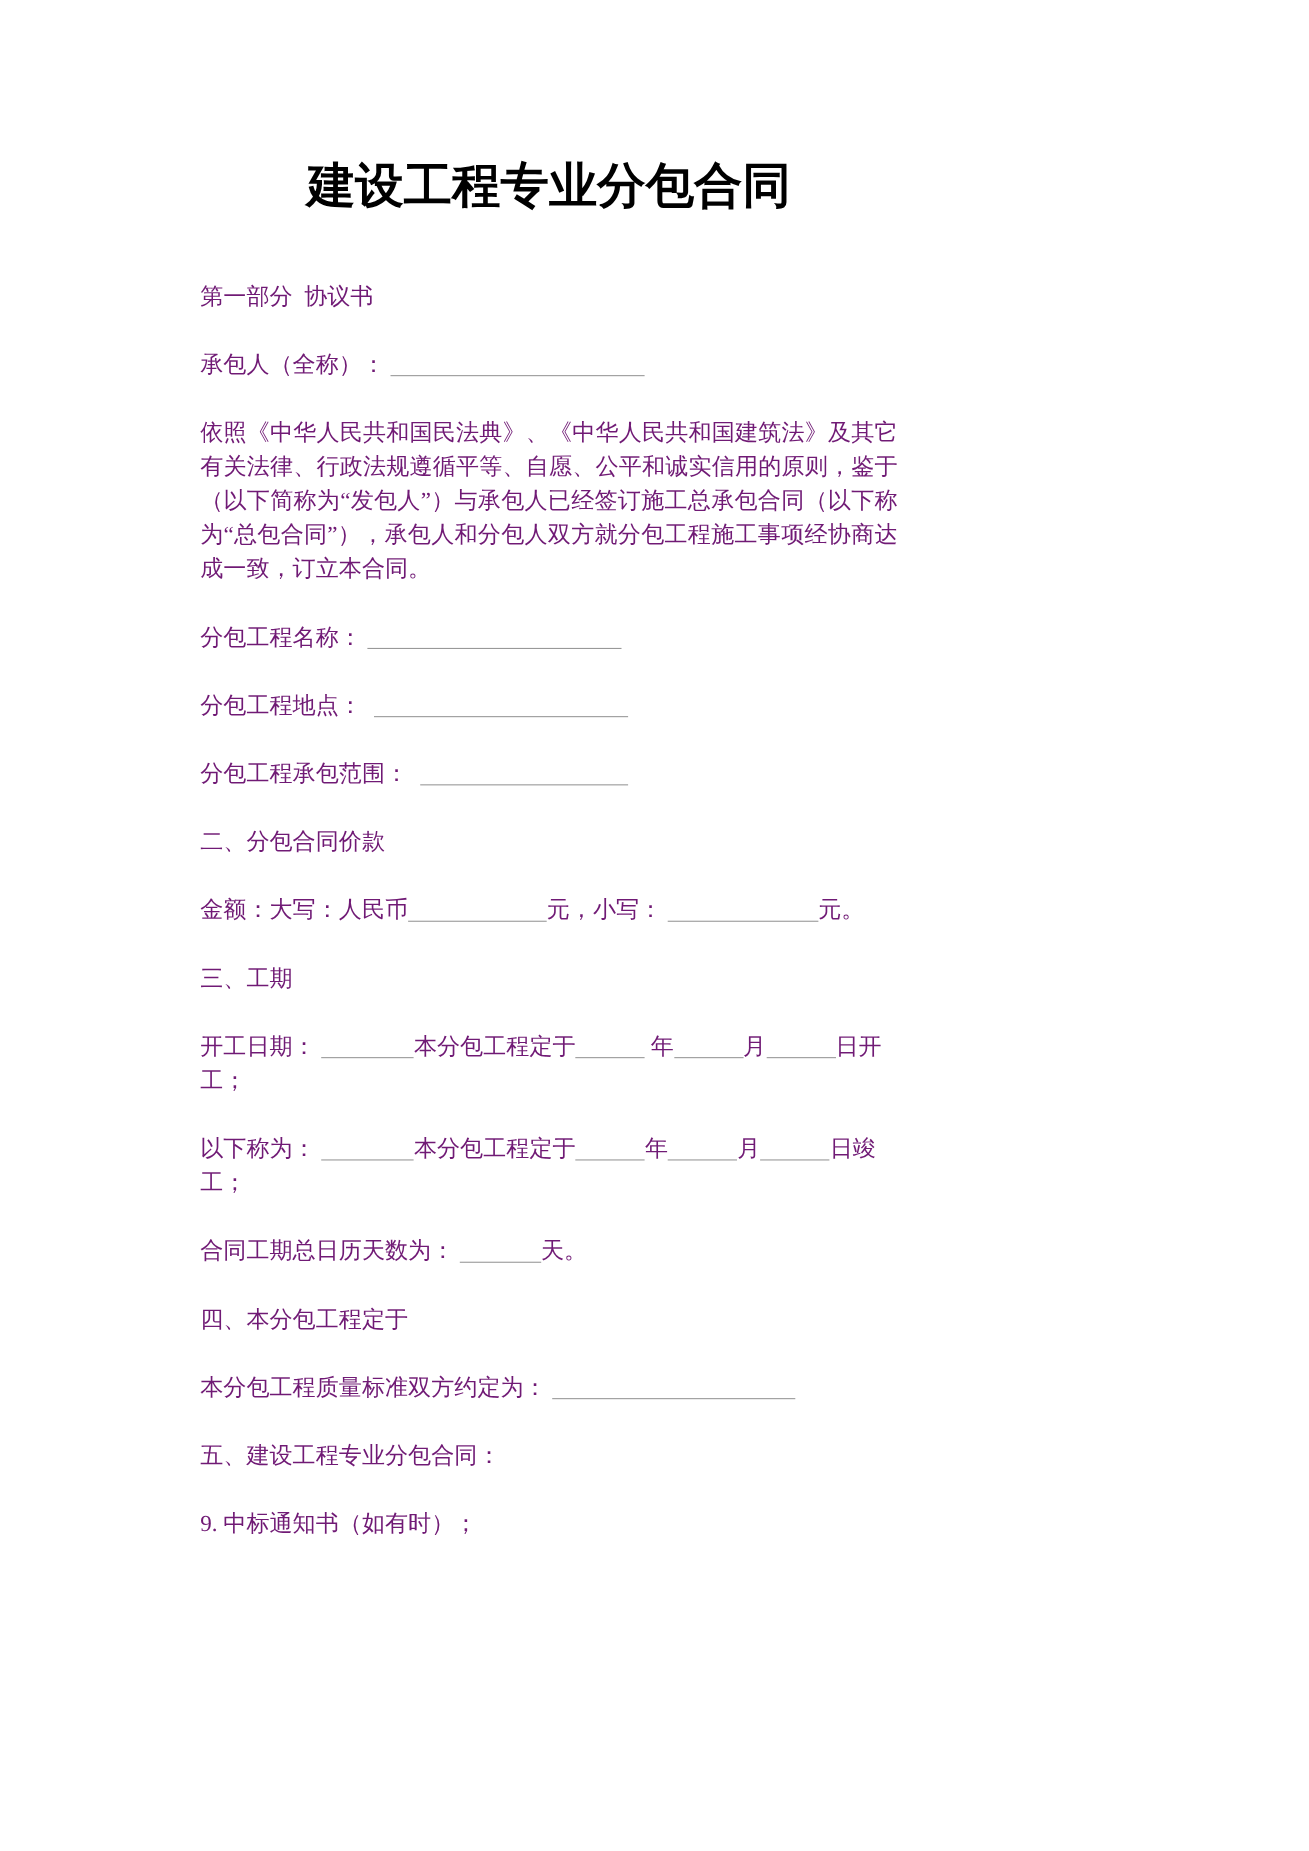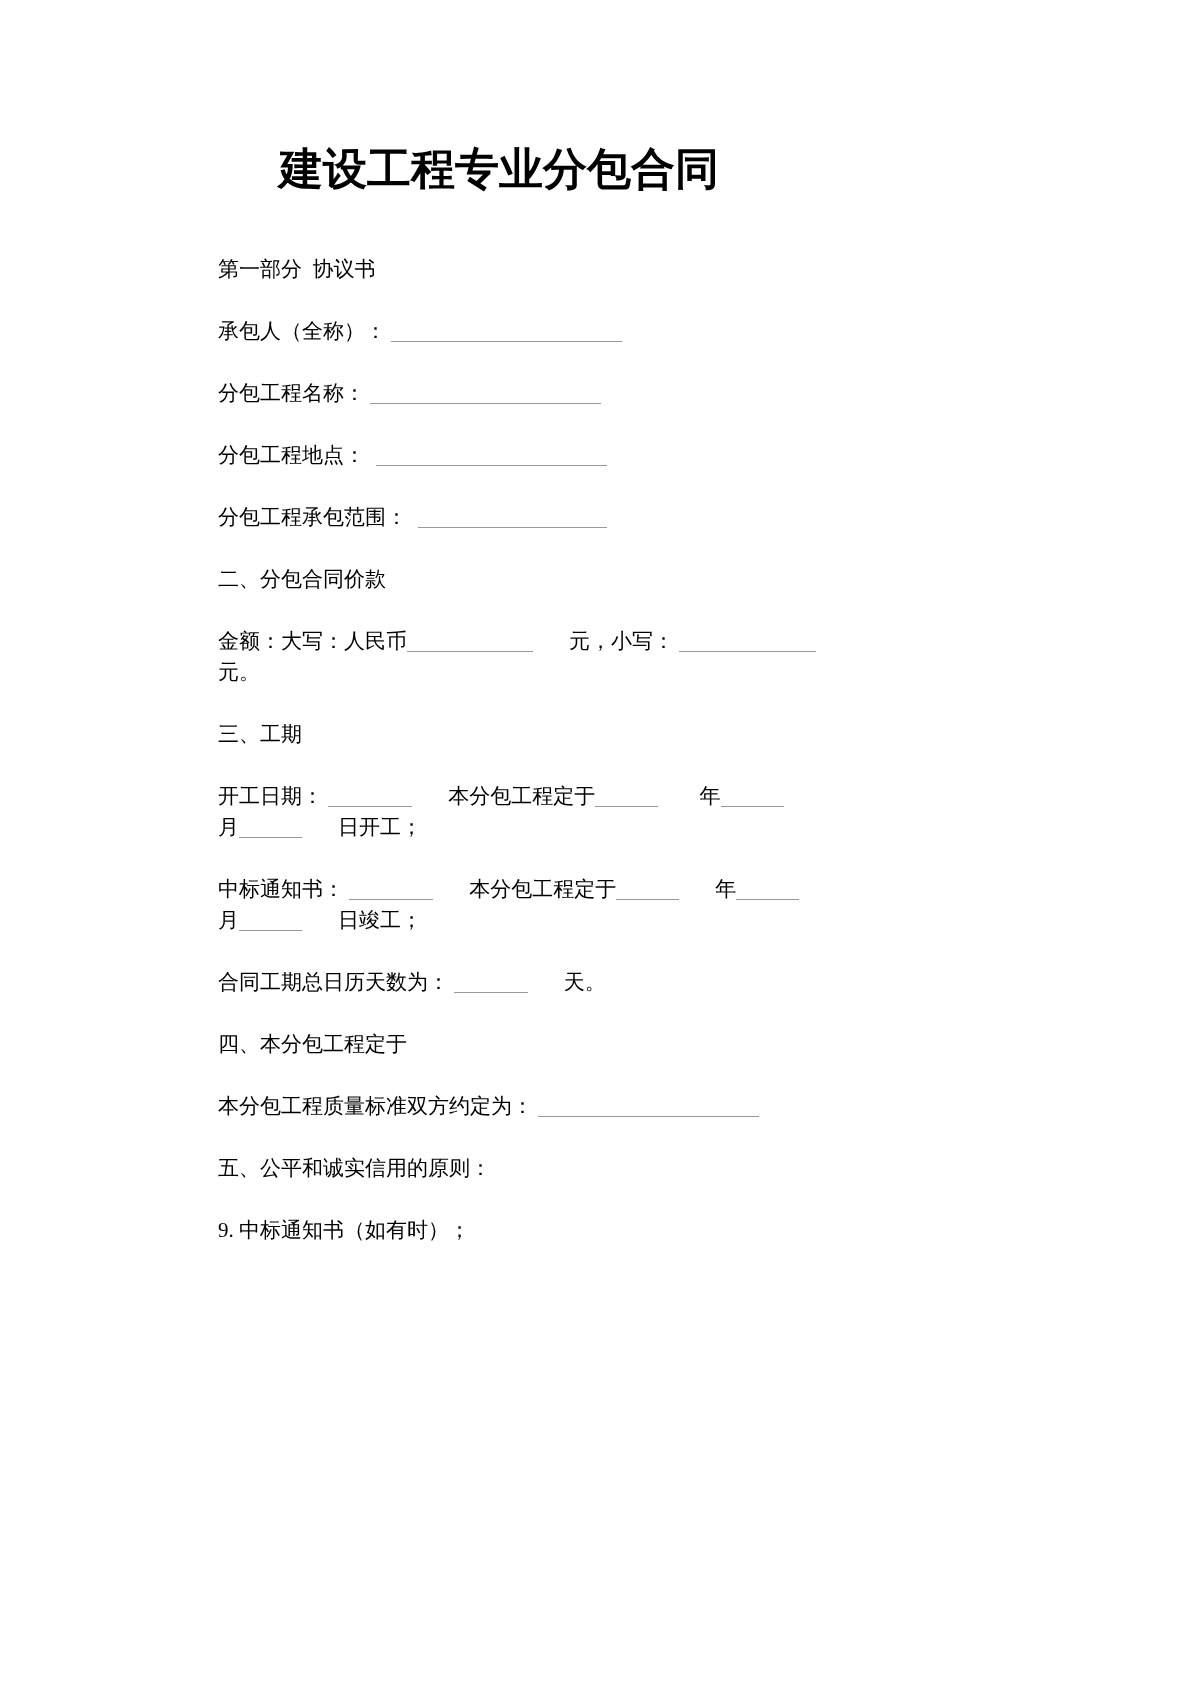--- a/index.html
+++ b/index.html
@@ -38,37 +38,38 @@
   }
   p.doc-line.justify {
     text-align: justify;
   }
   span.blank {
     display: inline-block;
     height: 1em;
     border-bottom: 1px solid #999999;
     vertical-align: -4px;
   }
-  span.run { color: #000000; margin-left: 36px; }
+  span.run { color: #701a75; }
 </style>
 </head>
 <body>
 
 <div class="page">
   <h1 class="doc-title">建设工程专业分包合同</h1>
   <div>
       <p class="doc-line"><span class="run">第一部分  协议书</span></p>
       <p class="doc-line"><span class="run">承包人（全称）： </span><span class="blank" style="width: 11em;"></span></p>
+      <p class="doc-line justify"><span class="run">依照《中华人民共和国民法典》、《中华人民共和国建筑法》及其它有关法律、行政法规遵循平等、自愿、公平和诚实信用的原则，鉴于　（以下简称为“发包人”）与承包人已经签订施工总承包合同（以下称为“总包合同”），承包人和分包人双方就分包工程施工事项经协商达成一致，订立本合同。</span></p>
       <p class="doc-line"><span class="run">分包工程名称： </span><span class="blank" style="width: 11em;"></span></p>
       <p class="doc-line"><span class="run">分包工程地点：  </span><span class="blank" style="width: 11em;"></span></p>
       <p class="doc-line"><span class="run">分包工程承包范围：  </span><span class="blank" style="width: 9em;"></span></p>
       <p class="doc-line"><span class="run">二、分包合同价款</span></p>
       <p class="doc-line"><span class="run">金额：大写：人民币</span><span class="blank" style="width: 6em;"></span><span class="run">元，小写： </span><span class="blank" style="width: 6.5em;"></span><span class="run">元。</span></p>
       <p class="doc-line"><span class="run">三、工期</span></p>
       <p class="doc-line"><span class="run">开工日期： </span><span class="blank" style="width: 4em;"></span><span class="run">本分包工程定于</span><span class="blank" style="width: 3em;"></span><span class="run"> 年</span><span class="blank" style="width: 3em;"></span><span class="run">月</span><span class="blank" style="width: 3em;"></span><span class="run">日开工；</span></p>
-      <p class="doc-line"><span class="run">中标通知书： </span><span class="blank" style="width: 4em;"></span><span class="run">本分包工程定于</span><span class="blank" style="width: 3em;"></span><span class="run">年</span><span class="blank" style="width: 3em;"></span><span class="run">月</span><span class="blank" style="width: 3em;"></span><span class="run">日竣工；</span></p>
+      <p class="doc-line"><span class="run">以下称为： </span><span class="blank" style="width: 4em;"></span><span class="run">本分包工程定于</span><span class="blank" style="width: 3em;"></span><span class="run">年</span><span class="blank" style="width: 3em;"></span><span class="run">月</span><span class="blank" style="width: 3em;"></span><span class="run">日竣工；</span></p>
       <p class="doc-line"><span class="run">合同工期总日历天数为： </span><span class="blank" style="width: 3.5em;"></span><span class="run">天。</span></p>
       <p class="doc-line"><span class="run">四、本分包工程定于</span></p>
       <p class="doc-line"><span class="run">本分包工程质量标准双方约定为： </span><span class="blank" style="width: 10.5em;"></span></p>
-      <p class="doc-line"><span class="run">五、公平和诚实信用的原则：</span></p>
+      <p class="doc-line"><span class="run">五、建设工程专业分包合同：</span></p>
       <p class="doc-line"><span class="run">9. 中标通知书（如有时）；</span></p>
     </div>
 </div>
 
 </body></html>

